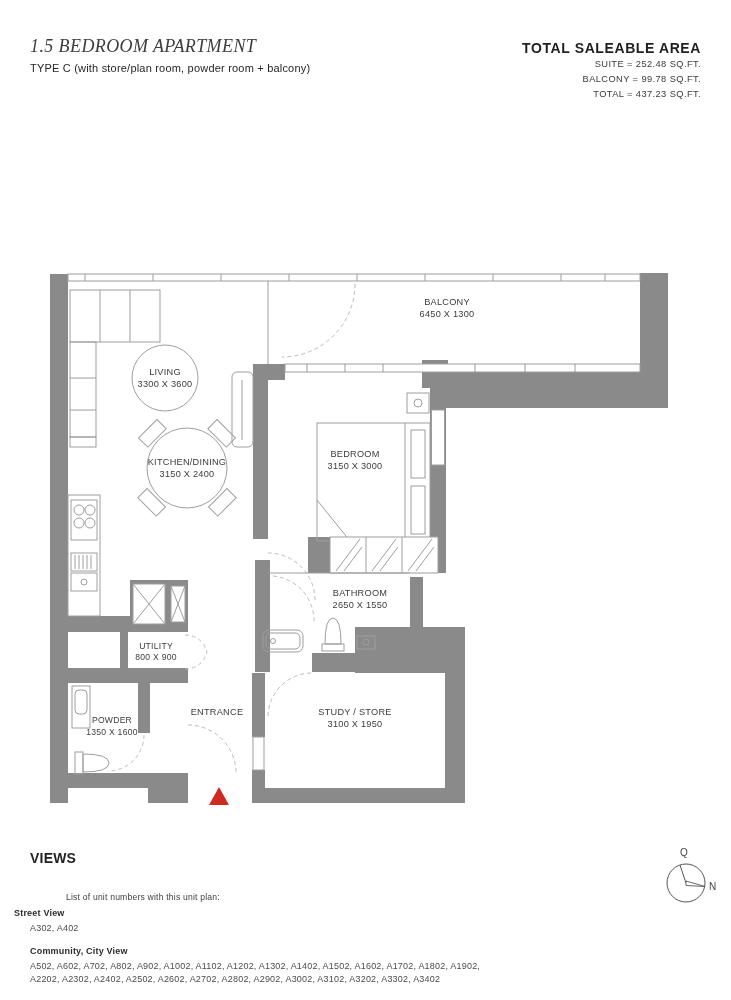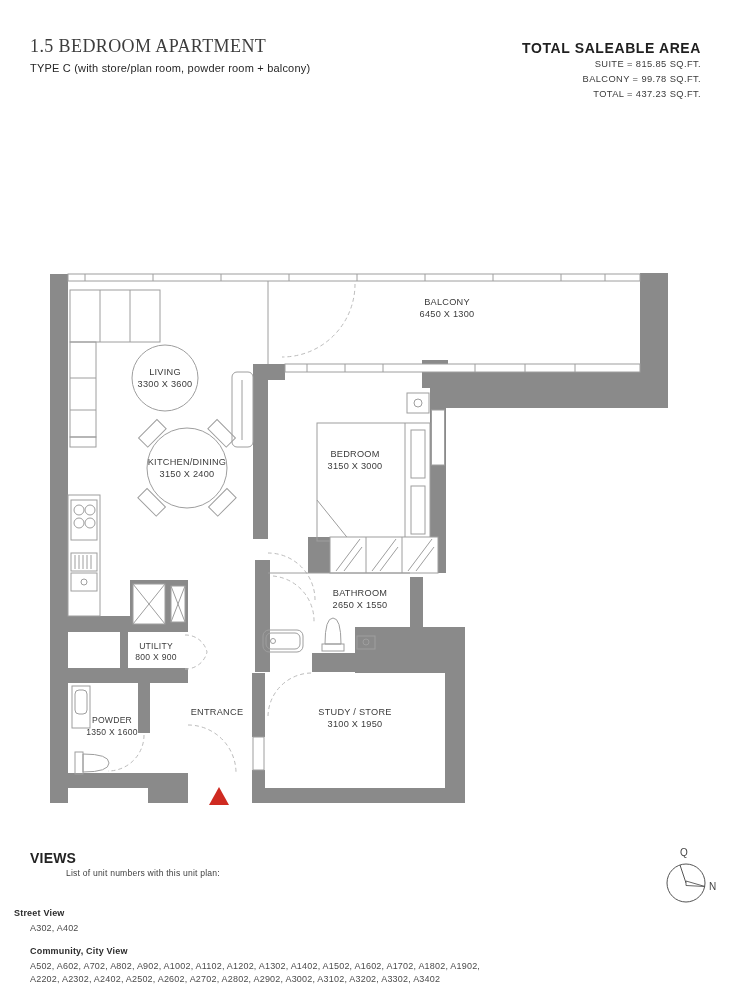--- a/index.html
+++ b/index.html
@@ -1,27 +1,27 @@
 <!DOCTYPE html>
 <html style="--wall: #8a8a8a; --line: #9e9e9e; --dash: #bcbcbc; --text: #3b3b3b; --entrance_marker: #cf2a21;"><head>
 <meta charset="utf-8">
 <style>
   html,body{margin:0;padding:0;background:#fff;}
   #page{position:relative;width:731px;height:1000px;background:#fff;overflow:hidden;
         font-family:"Liberation Sans",sans-serif;color:#3b3b3b;}
   .abs{position:absolute;}
   
   #title{left:30px;top:36px;font-family:"Liberation Serif",serif;font-size:18px;
-         letter-spacing:.4px;color:#3d3d3d;font-weight:500;}
+         letter-spacing:.4px;color:#3d3d3d;font-weight:500;font-style:italic;}
   #subtitle{left:30px;top:62px;font-size:11px;color:#262626;letter-spacing:.2px;}
   #area-block{right:30px;top:40px;text-align:right;}
   #area-heading{font-size:14px;font-weight:bold;letter-spacing:.6px;color:#1f1f1f;}
   .area-line{font-size:9.3px;letter-spacing:.4px;color:#3a3a3a;line-height:14px;margin-top:1px;}
   
-  #footer-intro{left:30px;top:868px;font-size:8.6px;color:#3e3e3e;letter-spacing:.2px;padding-left:36px;}
+  #footer-intro{left:30px;top:892px;font-size:8.6px;color:#3e3e3e;letter-spacing:.2px;padding-left:36px;}
   #views-heading{left:30px;top:850px;font-size:14px;font-weight:bold;color:#222;letter-spacing:.2px;}
   .group-label{font-size:9px;font-weight:bold;color:#2c2c2c;letter-spacing:.2px;}
   .group-units{font-size:9px;color:#4b4b4b;letter-spacing:.2px;line-height:12.5px;max-width:452px;}
   #g0-label{left:14px;top:908px;} #g0-units{left:30px;top:922px;}
   #g1-label{left:30px;top:946px;} #g1-units{left:30px;top:960px;}
   
   text{font-family:"Liberation Sans",sans-serif;font-size:9.2px;fill:var(--text,#3b3b3b);letter-spacing:.25px;}
   .wall{fill:var(--wall,#8a8a8a);stroke:none;}
   .thin{stroke:var(--line,#9e9e9e);fill:none;stroke-width:1;}
   .thinf{stroke:var(--line,#9e9e9e);fill:#fff;stroke-width:1;}
@@ -30,21 +30,21 @@
 </head>
 <body>
 
 <div id="page">
 
   <div class="abs" id="title">1.5 BEDROOM APARTMENT</div>
   <div class="abs" id="subtitle">TYPE C (with store/plan room, powder room + balcony)</div>
 
   <div class="abs" id="area-block">
     <div id="area-heading">TOTAL SALEABLE AREA</div>
-    <div class="area-line">SUITE = 815.85 SQ.FT.</div>
+    <div class="area-line">SUITE = 252.48 SQ.FT.</div>
     <div class="area-line">BALCONY = 99.78 SQ.FT.</div>
     <div class="area-line">TOTAL = 437.23 SQ.FT.</div>
   </div>
 
   <svg class="abs" style="left:45px;top:260px;" width="630" height="550" viewBox="0 0 630 550">
 
     <g>
       <rect class="wall" x="5" y="14" width="18" height="529"></rect>
       <rect class="wall" x="595" y="13" width="28" height="135"></rect>
       <rect class="wall" x="399" y="112" width="224" height="36"></rect>

